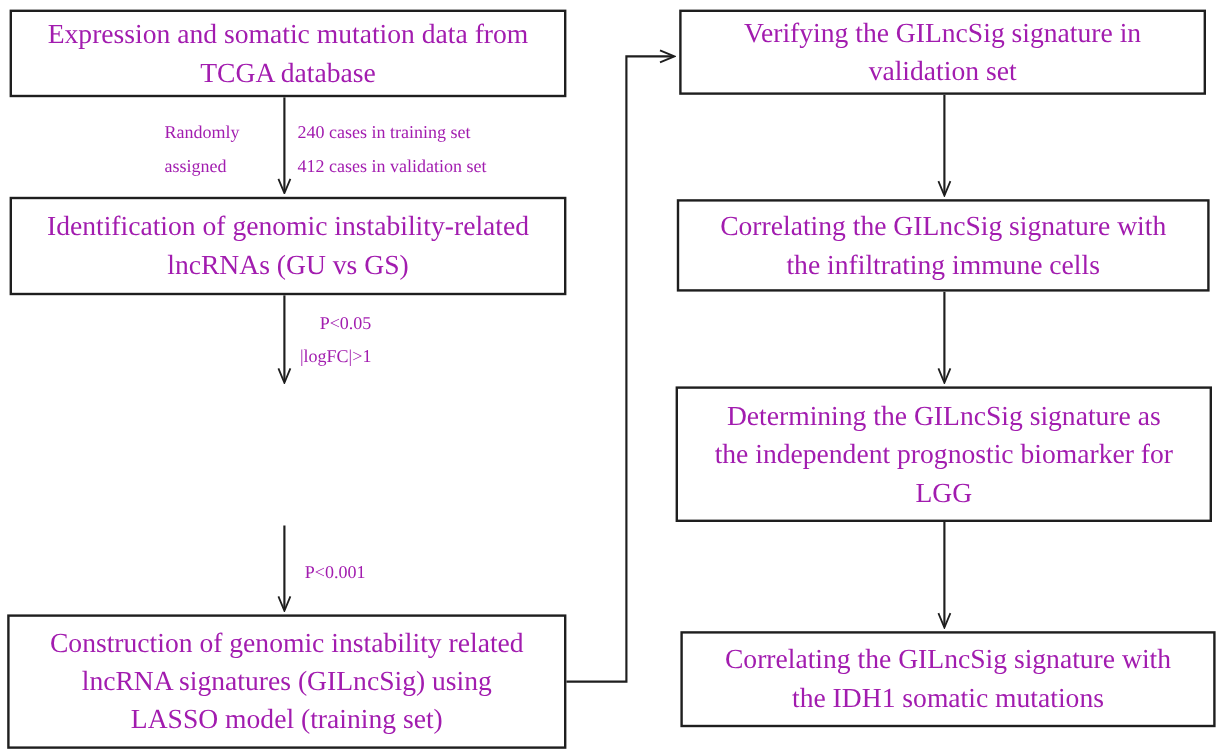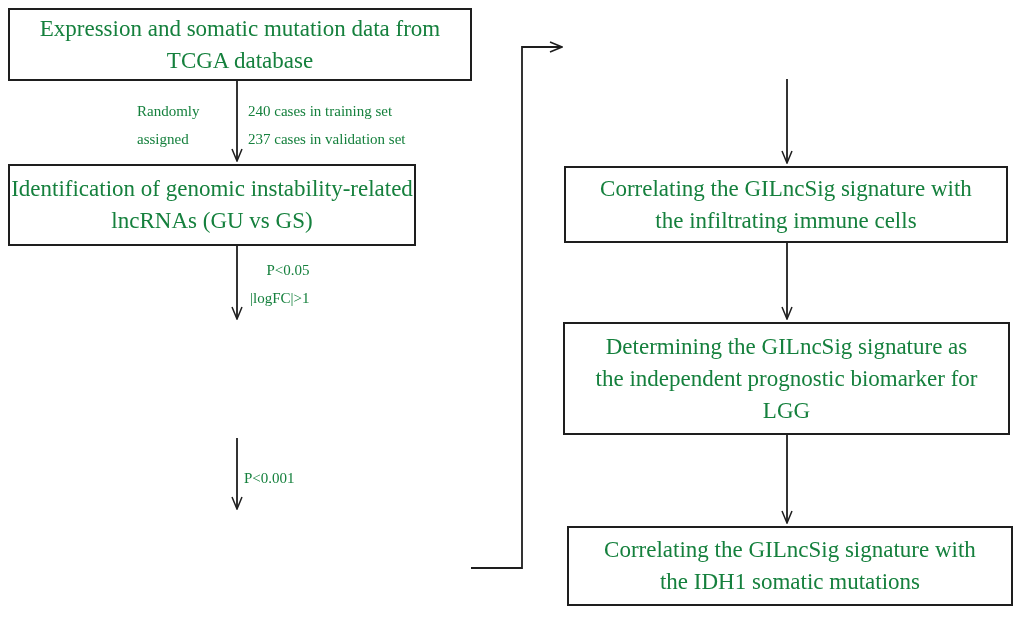--- a/index.html
+++ b/index.html
@@ -2,21 +2,21 @@
 <html><head>
 <meta charset="utf-8">
 <style>
   html, body { margin: 0; padding: 0; background: #ffffff; }
   .canvas {
     position: relative;
     width: 1020px;
     height: 629px;
     background: #ffffff;
     font-family: "Liberation Serif", "DejaVu Serif", serif;
-    color: #15803d;
+    color: #a21caf;
     overflow: hidden;
   }
   .connectors {
     position: absolute;
     left: 0; top: 0;
     width: 1020px; height: 629px;
     pointer-events: none;
   }
   .node {
     position: absolute;
@@ -33,33 +33,33 @@
   }
   .edge-label {
     position: absolute;
     white-space: pre-line;
     font-size: 15px;
     line-height: 28px;
     text-align: left;
   }
   
   .n-tcga          { left: 8px;   top: 8px;   width: 464px; height: 73px; }
-  .n-identify      { left: 8px;   top: 164px; width: 408px; height: 82px; }
+  .n-identify      { left: 8px;   top: 164px; width: 464px; height: 82px; }
   .n-cox           { left: 8px;   top: 322px; width: 464px; height: 116px; }
   .n-construction  { left: 6px;   top: 512px; width: 466px; height: 112px; }
   
   .n-verify        { left: 566px; top: 8px;   width: 439px; height: 71px; }
   .n-immune        { left: 564px; top: 166px; width: 444px; height: 77px; }
   .n-biomarker     { left: 563px; top: 322px; width: 447px; height: 113px; }
   .n-idh1          { left: 567px; top: 526px; width: 446px; height: 80px; }
   
   .lab-random      { left: 137px; top: 97px; }
   .lab-cases       { left: 248px; top: 97px; }
   .lab-de          { left: 250px; top: 256px; text-align: right; }
-  .lab-cox         { left: 244px; top: 464px; }
+  .lab-cox         { left: 254px; top: 464px; }
 </style>
 </head>
 <body>
 
 <div class="canvas">
 
   <svg class="connectors" viewBox="0 0 1020 629" xmlns="http://www.w3.org/2000/svg">
     <defs>
       <marker id="arrowV" viewBox="0 0 14 12" refX="12" refY="6" markerWidth="14" markerHeight="12" markerUnits="userSpaceOnUse" orient="auto">
         <path d="M1,1 L13,6 L1,11" fill="none" stroke="#1e1e1e" stroke-width="1.5"></path>
@@ -73,30 +73,35 @@
       <line x1="787" y1="79" x2="787" y2="162" marker-end="url(#arrowV)"></line>
       <line x1="787" y1="243" x2="787" y2="318" marker-end="url(#arrowV)"></line>
       <line x1="787" y1="435" x2="787" y2="522" marker-end="url(#arrowV)"></line>
     </g>
   </svg>
 
   <div class="node n-tcga">Expression and somatic mutation data from
 TCGA database</div>
   <div class="node n-identify">Identification of genomic instability-related
 lncRNAs (GU vs GS)</div>
+  <div class="node n-construction">Construction of genomic instability related
+lncRNA signatures (GILncSig) using
+LASSO model (training set)</div>
 
+  <div class="node n-verify">Verifying the GILncSig signature in
+validation set</div>
   <div class="node n-immune">Correlating the GILncSig signature with
 the infiltrating immune cells</div>
   <div class="node n-biomarker">Determining the GILncSig signature as
 the independent prognostic biomarker for
 LGG</div>
   <div class="node n-idh1">Correlating the GILncSig signature with
 the IDH1 somatic mutations</div>
 
   <div class="edge-label lab-random">Randomly
 assigned</div>
   <div class="edge-label lab-cases">240 cases in training set
-237 cases in validation set</div>
+412 cases in validation set</div>
   <div class="edge-label lab-de">P&lt;0.05
 |logFC|&gt;1</div>
   <div class="edge-label lab-cox">P&lt;0.001</div>
 
 </div>
 
 </body></html>

